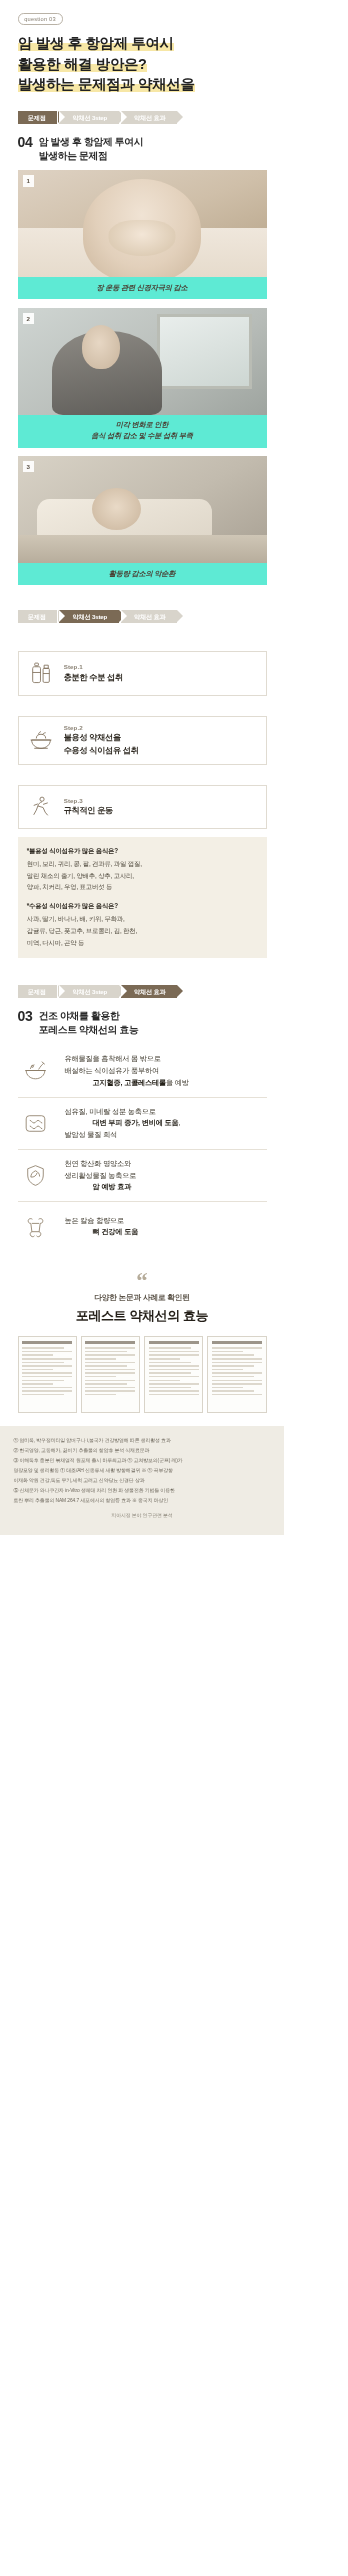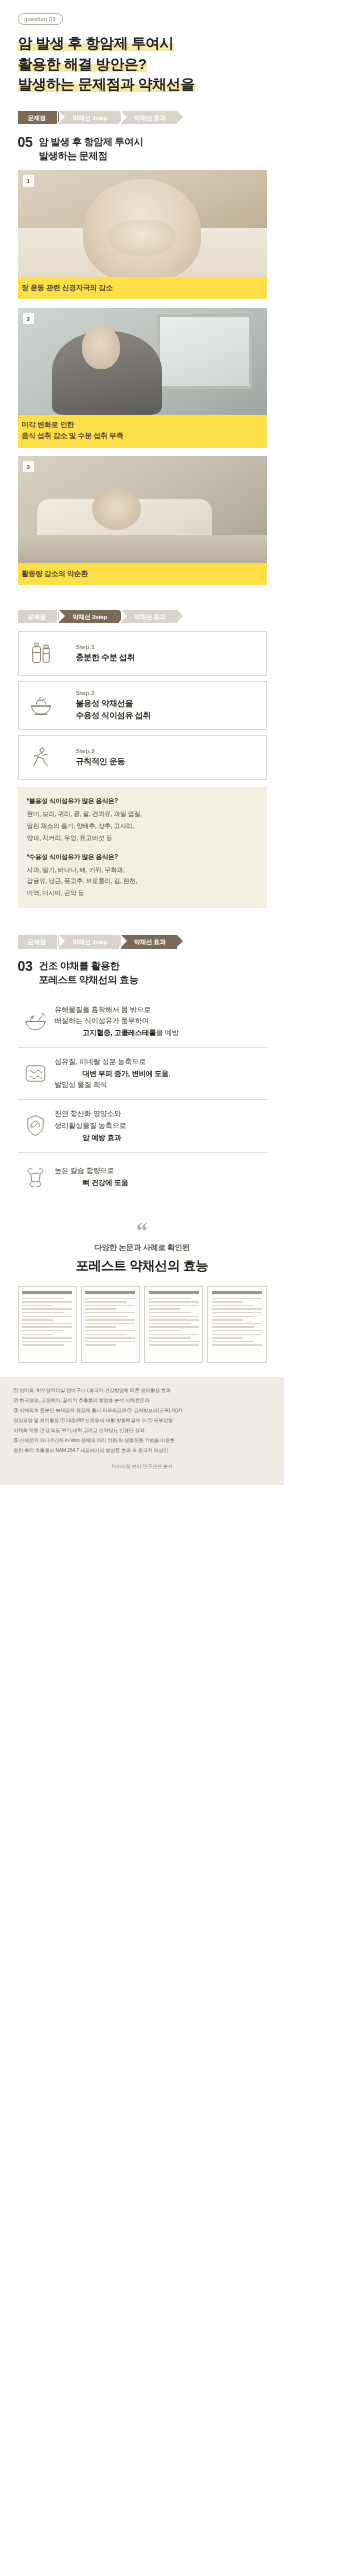--- a/index.html
+++ b/index.html
@@ -128,27 +128,29 @@
     width: 11.3px; height: 11.3px;
     background: rgba(255,255,255,.92);
     color: #5b5145;
     font-size: 6.2px;
     font-weight: 700;
     line-height: 11.3px;
     text-align: center;
     z-index: 5;
   }
   .caption {
-    background: #fde047;
+    background: #5eead4;
+    text-align: center;
     font-size: 7.2px;
     font-weight: 700;
     color: #4a4135;
     letter-spacing: -0.2px;
     padding: 5.7px 4.1px;
     line-height: 1.5;
+    font-style: italic;
   }
 
   
   .ph1 { background: linear-gradient(160deg,#e3d9cd 0%, #d5c6b4 45%, #b9a territory 100%); }
   .ph1 { background: linear-gradient(160deg,#ded2c3 0%, #cfbfa9 48%, #b3a084 100%); }
   .ph1 .body-shape {
     position: absolute; left: 50%; top: 8%;
     width: 118px; height: 103px;
     transform: translateX(-50%);
     background: radial-gradient(ellipse at 50% 35%, #f0e3d4 0%, #e2d0bb 55%, #cbb69c 100%);
@@ -208,21 +210,22 @@
 
   
   .steps { padding: 8.2px 17.5px 0 17.5px; }
   .step-row {
     display: flex;
     align-items: center;
     border: 0.5px solid #e0dbd1;
     background: #fff;
     margin-bottom: 5.2px;
     padding: 7.2px 8.2px;
-    gap: 21px;
+    gap: 9px;
+    margin-top: 20px;
   }
   .step-ic {
     width: 28px; height: 28px;
     flex: 0 0 28px;
     display: flex; align-items: center; justify-content: center;
   }
   .step-txt .slabel {
     font-size: 6.2px;
     color: #8a8removal;
     color: #8c8removal;
@@ -256,21 +259,21 @@
     margin-bottom: 1px;
   }
   .notebox .nb-body { display: block; }
   .nb-gap { height: 7.2px; }
 
   
   .benefits { padding: 8.2px 17.5px 0 17.5px; }
   .ben-row {
     display: flex;
     align-items: center;
-    gap: 3px;
+    gap: 13px;
     padding: 8.2px 2.1px;
     border-bottom: 0.5px solid #e6e1d7;
   }
   .ben-row:last-child { border-bottom: none; }
   .ben-ic {
     width: 32px; height: 32px; flex: 0 0 32px;
     display: flex; align-items: center; justify-content: center;
   }
   .ben-tx {
     font-size: 7.2px;
@@ -362,21 +365,21 @@
     </div>
   </div>
 
   <div class="stepnav">
     <div class="chip active">문제점</div>
     <div class="chip">약채선 3step</div>
     <div class="chip">약채선 효과</div>
   </div>
 
   <div class="sec-head">
-    <div class="sec-num">05</div>
+    <div class="sec-num">04</div>
     <div class="sec-title">
       <div>암 발생 후 항암제 투여시</div>
       <div>발생하는 문제점</div>
     </div>
   </div>
 
   <div class="photos">
 
     <div class="photo-card">
       <div class="photo ph1">

